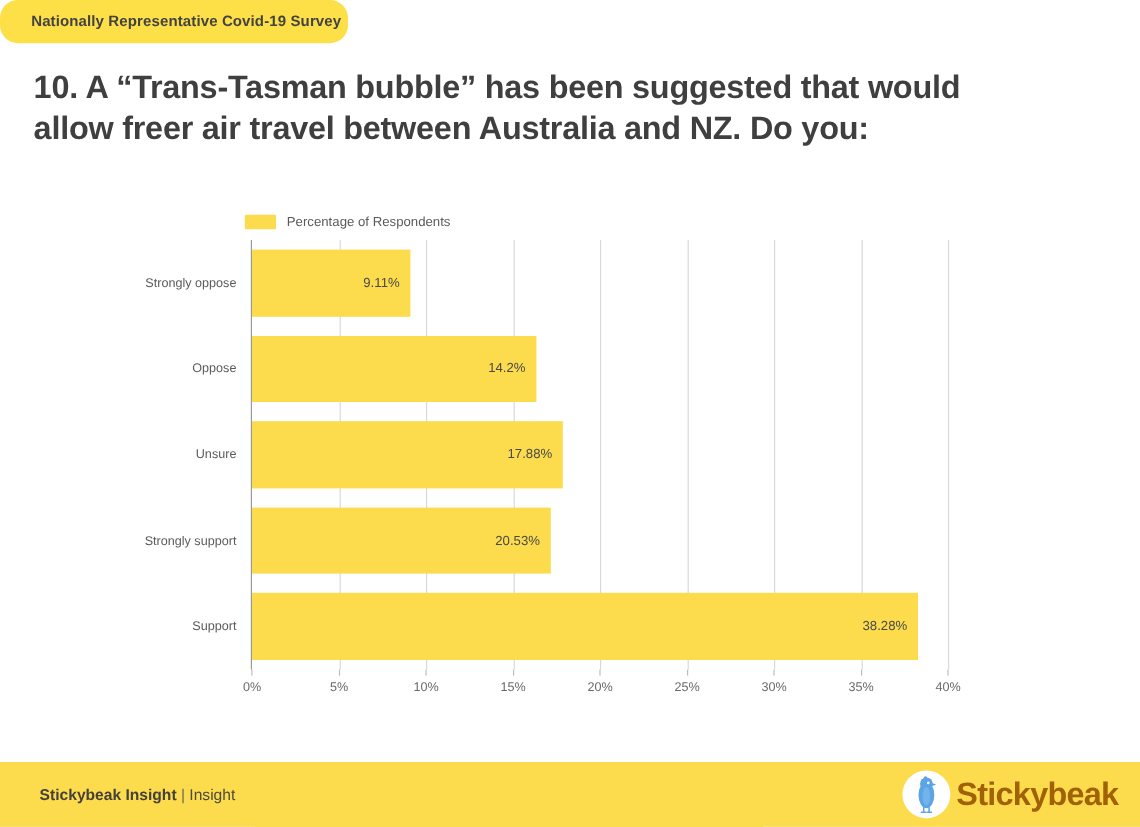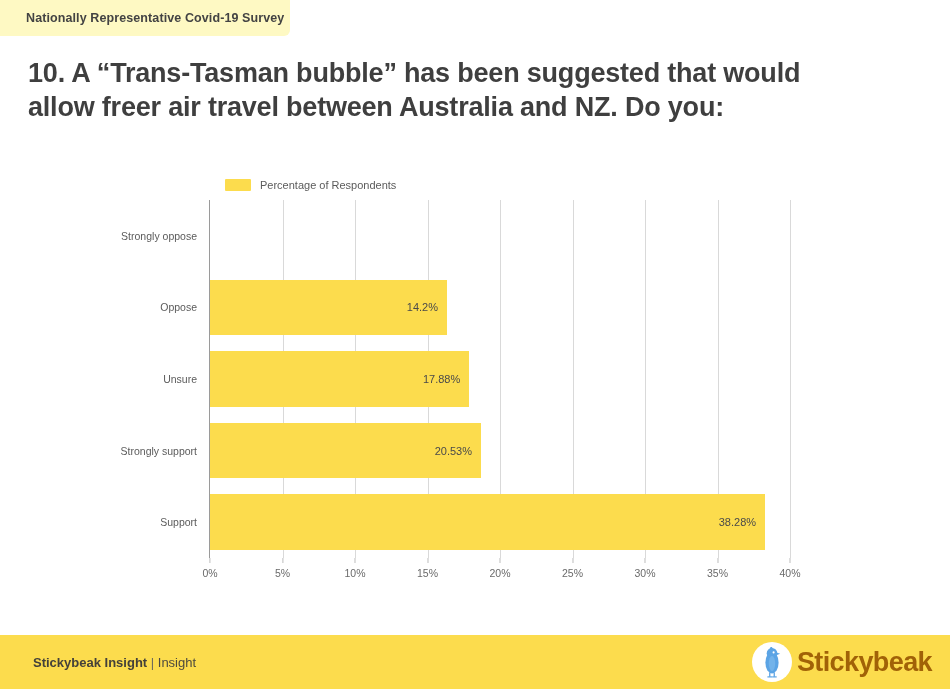--- a/index.html
+++ b/index.html
@@ -15,24 +15,25 @@
     position: relative;
   }
 
   
   .banner-tag {
     position: absolute;
     left: 0;
     top: 0;
     width: 290px;
     height: 36px;
-    background: #fef9c3;
+    background: #fde047;
     border-bottom-right-radius: 6px;
     display: flex;
     align-items: center;
+    border-radius: 15px;
   }
   .banner-tag-label {
     margin-left: 26px;
     font-size: 12.5px;
     font-weight: bold;
     color: #434343;
     letter-spacing: 0.1px;
     white-space: nowrap;
   }
 
@@ -52,21 +53,21 @@
   
   .chart-area {
     position: absolute;
     left: 0;
     top: 160px;
     width: 950px;
     height: 420px;
   }
   .chart-legend {
     position: absolute;
-    left: 225px;
+    left: 204px;
     top: 19px;
     display: flex;
     align-items: flex-start;
   }
   .legend-swatch {
     width: 26px;
     height: 12px;
     background: #FCDC4D;
     border-radius: 1px;
   }
@@ -241,36 +242,39 @@
         <div class="gridline" style="left: 217.5px;"></div>
         <div class="gridline" style="left: 290px;"></div>
         <div class="gridline" style="left: 362.5px;"></div>
         <div class="gridline" style="left: 435px;"></div>
         <div class="gridline" style="left: 507.5px;"></div>
         <div class="gridline" style="left: 580px;"></div>
       </div>
     <div class="bar-rows" id="bar-rows">
         <div class="bar-row" style="top: 8.055px; height: 55.49px;">
           <span class="cat-label">Strongly oppose</span>
+          <div class="bar" style="width: 132.095px;">
+            <span class="bar-value">9.11%</span>
+          </div>
         </div>
         <div class="bar-row" style="top: 79.655px; height: 55.49px;">
           <span class="cat-label">Oppose</span>
           <div class="bar" style="width: 237px;">
             <span class="bar-value">14.2%</span>
           </div>
         </div>
         <div class="bar-row" style="top: 151.255px; height: 55.49px;">
           <span class="cat-label">Unsure</span>
           <div class="bar" style="width: 259.26px; padding-left: 24px;">
             <span class="bar-value">17.88%</span>
           </div>
         </div>
         <div class="bar-row" style="top: 222.855px; height: 55.49px;">
           <span class="cat-label">Strongly support</span>
-          <div class="bar" style="width: 271px;">
+          <div class="bar" style="width: 249px;">
             <span class="bar-value">20.53%</span>
           </div>
         </div>
         <div class="bar-row" style="top: 294.455px; height: 55.49px;">
           <span class="cat-label">Support</span>
           <div class="bar" style="width: 555.06px;">
             <span class="bar-value">38.28%</span>
           </div>
         </div>
       </div>

